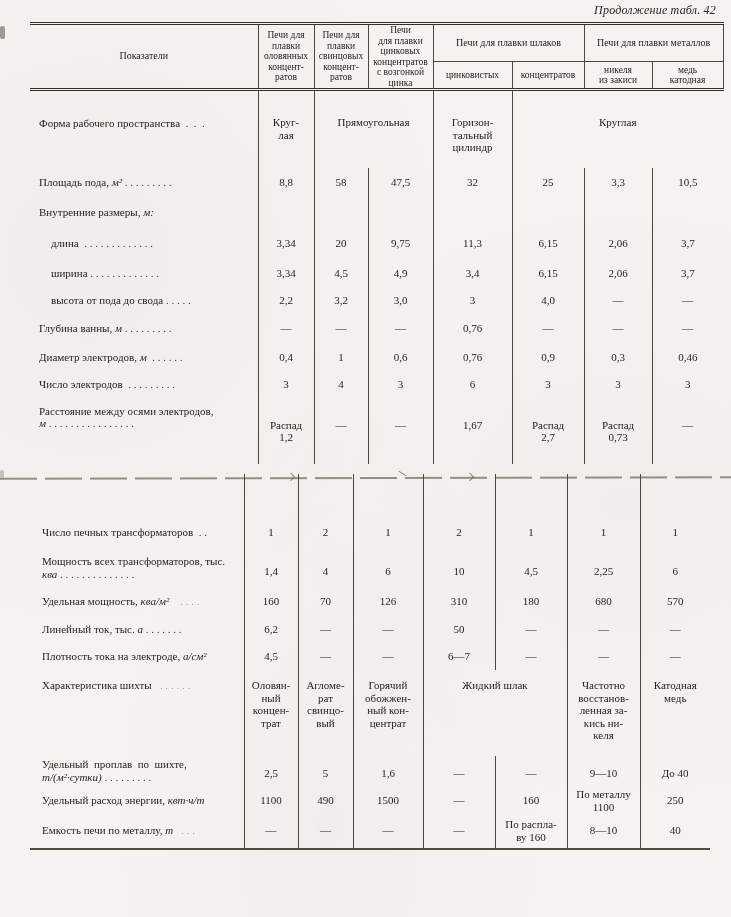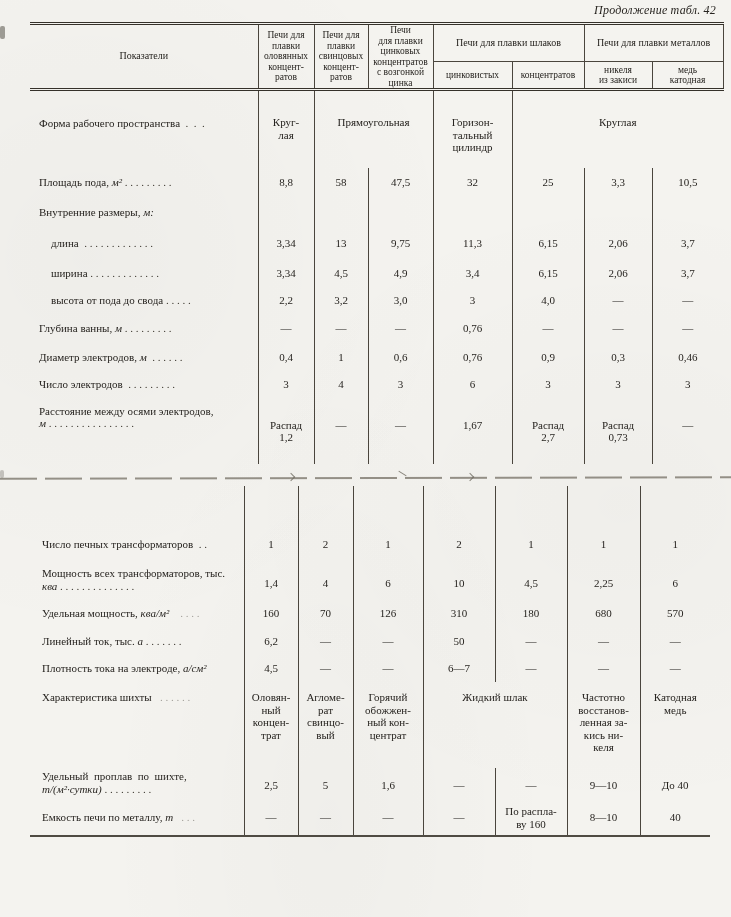--- a/index.html
+++ b/index.html
@@ -24,21 +24,21 @@
     font-family:"Liberation Serif","DejaVu Serif",serif;
     color:var(--ink);
   }
   .title{
     position:absolute;top:3px;right:15px;
     font-style:italic;font-size:12px;letter-spacing:.2px;
   }
   table{border-collapse:collapse;table-layout:fixed;position:absolute;}
   td{padding:0;vertical-align:middle;overflow:visible;font-size:11px;line-height:12.5px;}
   .t1{left:30px;top:22px;width:693px;}
-  .t2{left:30px;top:486px;width:680px;}
+  .t2{left:30px;top:474px;width:680px;}
 
   
   .t1 tr.h1 > td{border-top:3px double var(--line2);}
   .hc{border-left:1px solid var(--line);text-align:center;white-space:pre-line;
       font-size:9.5px;line-height:10.5px;}
   .hb{border-bottom:3px double var(--line2);}
   .grp{border-bottom:1px solid var(--line);font-size:10px;}
   .hfirst{border-left:none;font-size:10px;}
   .hredge{border-right:1.5px solid var(--line);}
 
@@ -162,21 +162,21 @@
       <td class="val"></td>
       <td class="val"></td>
       <td class="val"></td>
       <td class="val"></td>
       <td class="val"></td>
       <td class="val"></td>
     </tr>
     <tr class="s1r3">
       <td class="lab ind"><span class="lbl">длина</span><span class="unit"></span><span class="dots">  . . . . . . . . . . . . .</span></td>
       <td class="val">3,34</td>
-      <td class="val">13</td>
+      <td class="val">20</td>
       <td class="val">9,75</td>
       <td class="val">11,3</td>
       <td class="val">6,15</td>
       <td class="val">2,06</td>
       <td class="val">3,7</td>
     </tr>
     <tr class="s1r4">
       <td class="lab ind"><span class="lbl">ширина</span><span class="unit"></span><span class="dots"> . . . . . . . . . . . . .</span></td>
       <td class="val">3,34</td>
       <td class="val">4,5</td>
@@ -350,20 +350,31 @@
       <td class="lab"><span class="lbl">Удельный  проплав  по  шихте,
 </span><span class="unit">т/(м²·сутки)</span><span class="dots"> . . . . . . . . .</span></td>
       <td class="val">2,5</td>
       <td class="val">5</td>
       <td class="val">1,6</td>
       <td class="val">—</td>
       <td class="val">—</td>
       <td class="val">9—10</td>
       <td class="val">До 40</td>
     </tr>
+    <tr class="s2r8">
+      <td class="lab"><span class="lbl">Удельный расход энергии, </span><span class="unit">квт·ч/т</span><span class="dots"></span></td>
+      <td class="val">1100</td>
+      <td class="val">490</td>
+      <td class="val">1500</td>
+      <td class="val">—</td>
+      <td class="val">160</td>
+      <td class="val">По металлу
+1100</td>
+      <td class="val">250</td>
+    </tr>
     <tr class="s2r10 faint">
       <td class="lab"><span class="lbl">Емкость печи по металлу, </span><span class="unit">т</span><span class="dots">   . . .</span></td>
       <td class="val">—</td>
       <td class="val">—</td>
       <td class="val">—</td>
       <td class="val">—</td>
       <td class="val">По распла-
 ву 160</td>
       <td class="val">8—10</td>
       <td class="val">40</td>

